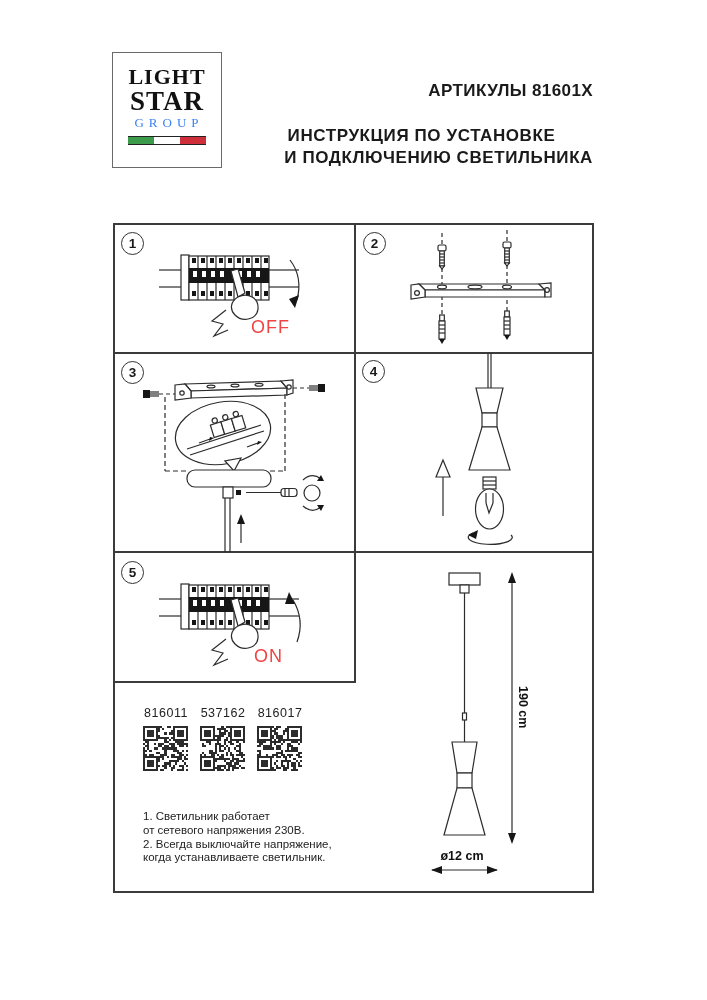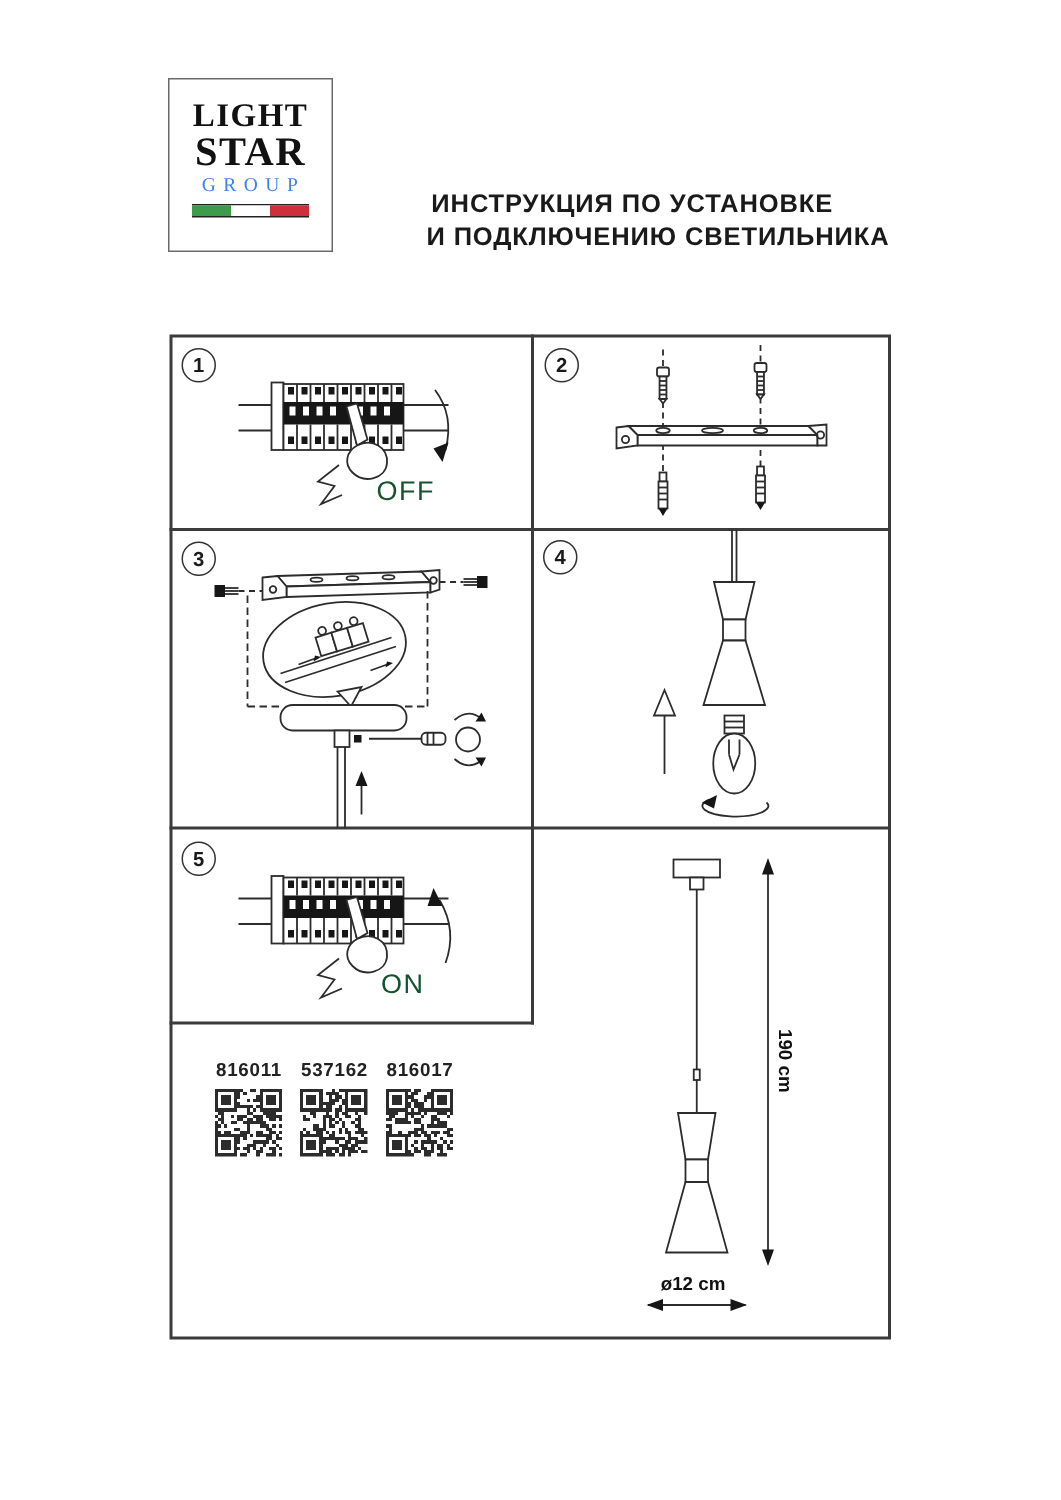--- a/index.html
+++ b/index.html
@@ -31,28 +31,28 @@
   .grid-outer{position:absolute;left:113px;top:223px;width:481px;height:670px;
               border:2px solid #3b3b3b;box-sizing:border-box;}
   .bline{position:absolute;background:#3b3b3b;}
 
   
   .stepnum{position:absolute;width:23px;height:23px;border:1.5px solid #333;border-radius:50%;
            background:#fff;display:flex;align-items:center;justify-content:center;
            font-weight:bold;font-size:13.5px;box-sizing:border-box;}
 
   
-  .draw-label{position:absolute;font-size:18px;letter-spacing:1px;color:#14532d;}
+  .draw-label{position:absolute;font-size:18px;letter-spacing:1px;color:#ef4444;}
   .dim-h{position:absolute;left:530px;top:686px;transform:rotate(90deg);transform-origin:0 0;
          font-weight:bold;font-size:12.5px;white-space:nowrap;color:#111;}
   .dim-d{position:absolute;left:427px;top:849px;width:70px;text-align:center;
          font-weight:bold;font-size:12.5px;color:#111;}
 
   
-  .qr-label{position:absolute;top:706px;width:46px;text-align:center;font-weight:bold;
+  .qr-label{position:absolute;top:706px;width:46px;text-align:center;font-weight:normal;
             font-size:12.5px;letter-spacing:.5px;color:#222;}
   .qr-matrix{position:absolute;top:726px;width:45px;height:45px;}
   .qr-matrix svg{width:100%;height:100%;shape-rendering:crispEdges;}
 
   
   .notes{position:absolute;left:143px;top:810px;font-size:11.5px;line-height:13.8px;color:#222;}
 
   svg.diagram{position:absolute;overflow:visible;}
   .ink{stroke:#2c2c2c;fill:none;stroke-width:1.2;}
   .inkf{stroke:#2c2c2c;fill:#ffffff;stroke-width:1.2;}
@@ -67,20 +67,21 @@
     <div class="logo-light">LIGHT</div>
     <div class="logo-star">STAR</div>
     <div class="logo-group">GROUP</div>
     <div class="logo-flag">
       <span style="background:#3d9b4c;"></span>
       <span style="background:#ffffff;"></span>
       <span style="background:#cf2e3b;"></span>
     </div>
   </div>
 
+  <div class="hdr-articles">АРТИКУЛЫ 81601X</div>
   <div class="hdr-title1">ИНСТРУКЦИЯ ПО УСТАНОВКЕ</div>
   <div class="hdr-title2">И ПОДКЛЮЧЕНИЮ СВЕТИЛЬНИКА</div>
 
   <div class="grid-outer"></div>
   <div class="bline" style="left:354px;top:223px;width:2px;height:460px;"></div>
   <div class="bline" style="left:113px;top:352px;width:481px;height:2px;"></div>
   <div class="bline" style="left:113px;top:551px;width:481px;height:2px;"></div>
   <div class="bline" style="left:113px;top:681px;width:243px;height:2px;"></div>
 
   <div class="stepnum" style="left:121px;top:232px;">1</div>
@@ -1099,14 +1100,20 @@
         <rect x="6" y="20" width="1" height="1"></rect>
         <rect x="7" y="20" width="1" height="1"></rect>
         <rect x="8" y="20" width="1" height="1"></rect>
         <rect x="12" y="20" width="1" height="1"></rect>
         <rect x="13" y="20" width="1" height="1"></rect>
         <rect x="16" y="20" width="1" height="1"></rect>
         <rect x="17" y="20" width="1" height="1"></rect>
         <rect x="18" y="20" width="1" height="1"></rect>
       </svg></div>
 
+  <div class="notes">
+    <div>1. Светильник работает</div>
+    <div>от сетевого напряжения 230В.</div>
+    <div>2. Всегда выключайте напряжение,</div>
+    <div>когда устанавливаете светильник.</div>
+  </div>
 
 </div>
 
 </body></html>

